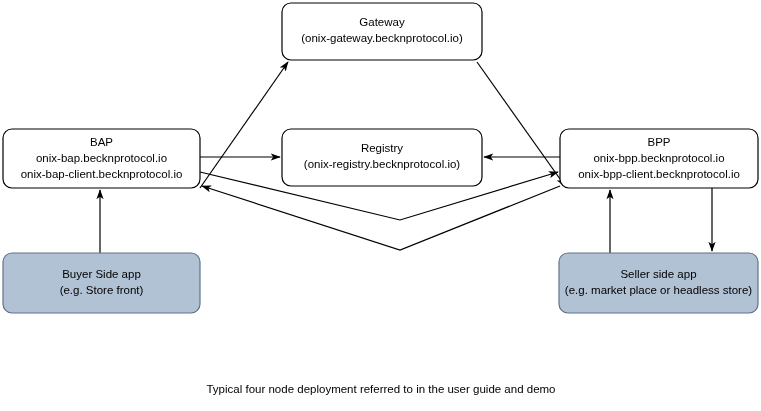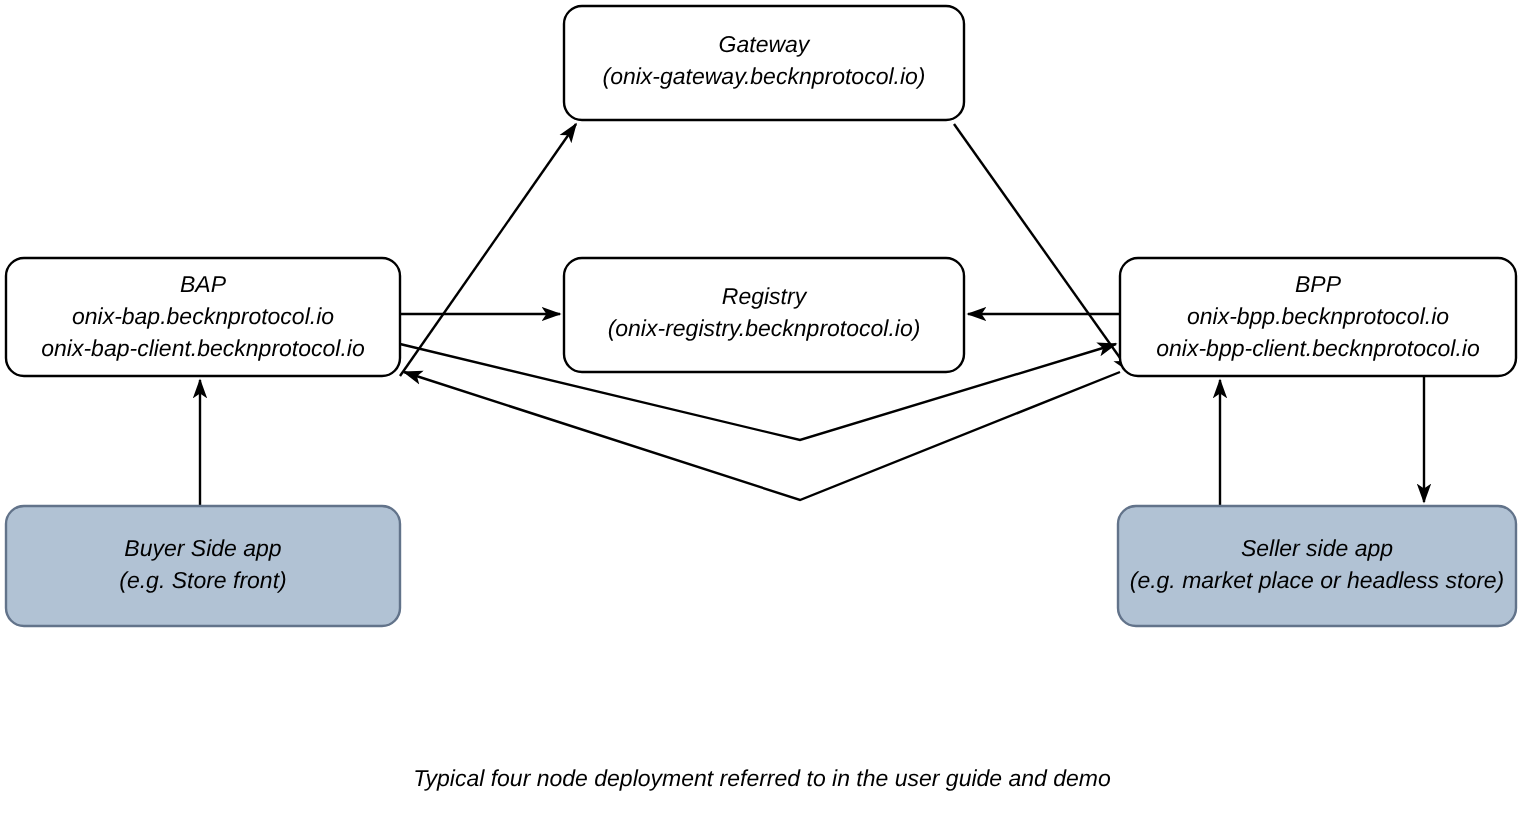--- a/index.html
+++ b/index.html
@@ -11,21 +11,20 @@
     width: 761px;
     height: 411px;
     font-family: "Liberation Sans", sans-serif;
     color: #000000;
     overflow: hidden;
   }
   #diagram-root {
     position: relative;
     width: 761px;
     height: 411px;
-    font-style: italic;
   }
   svg#diagram-canvas {
     position: absolute;
     top: 0;
     left: 0;
     width: 761px;
     height: 411px;
     display: block;
   }
   .node-box {

